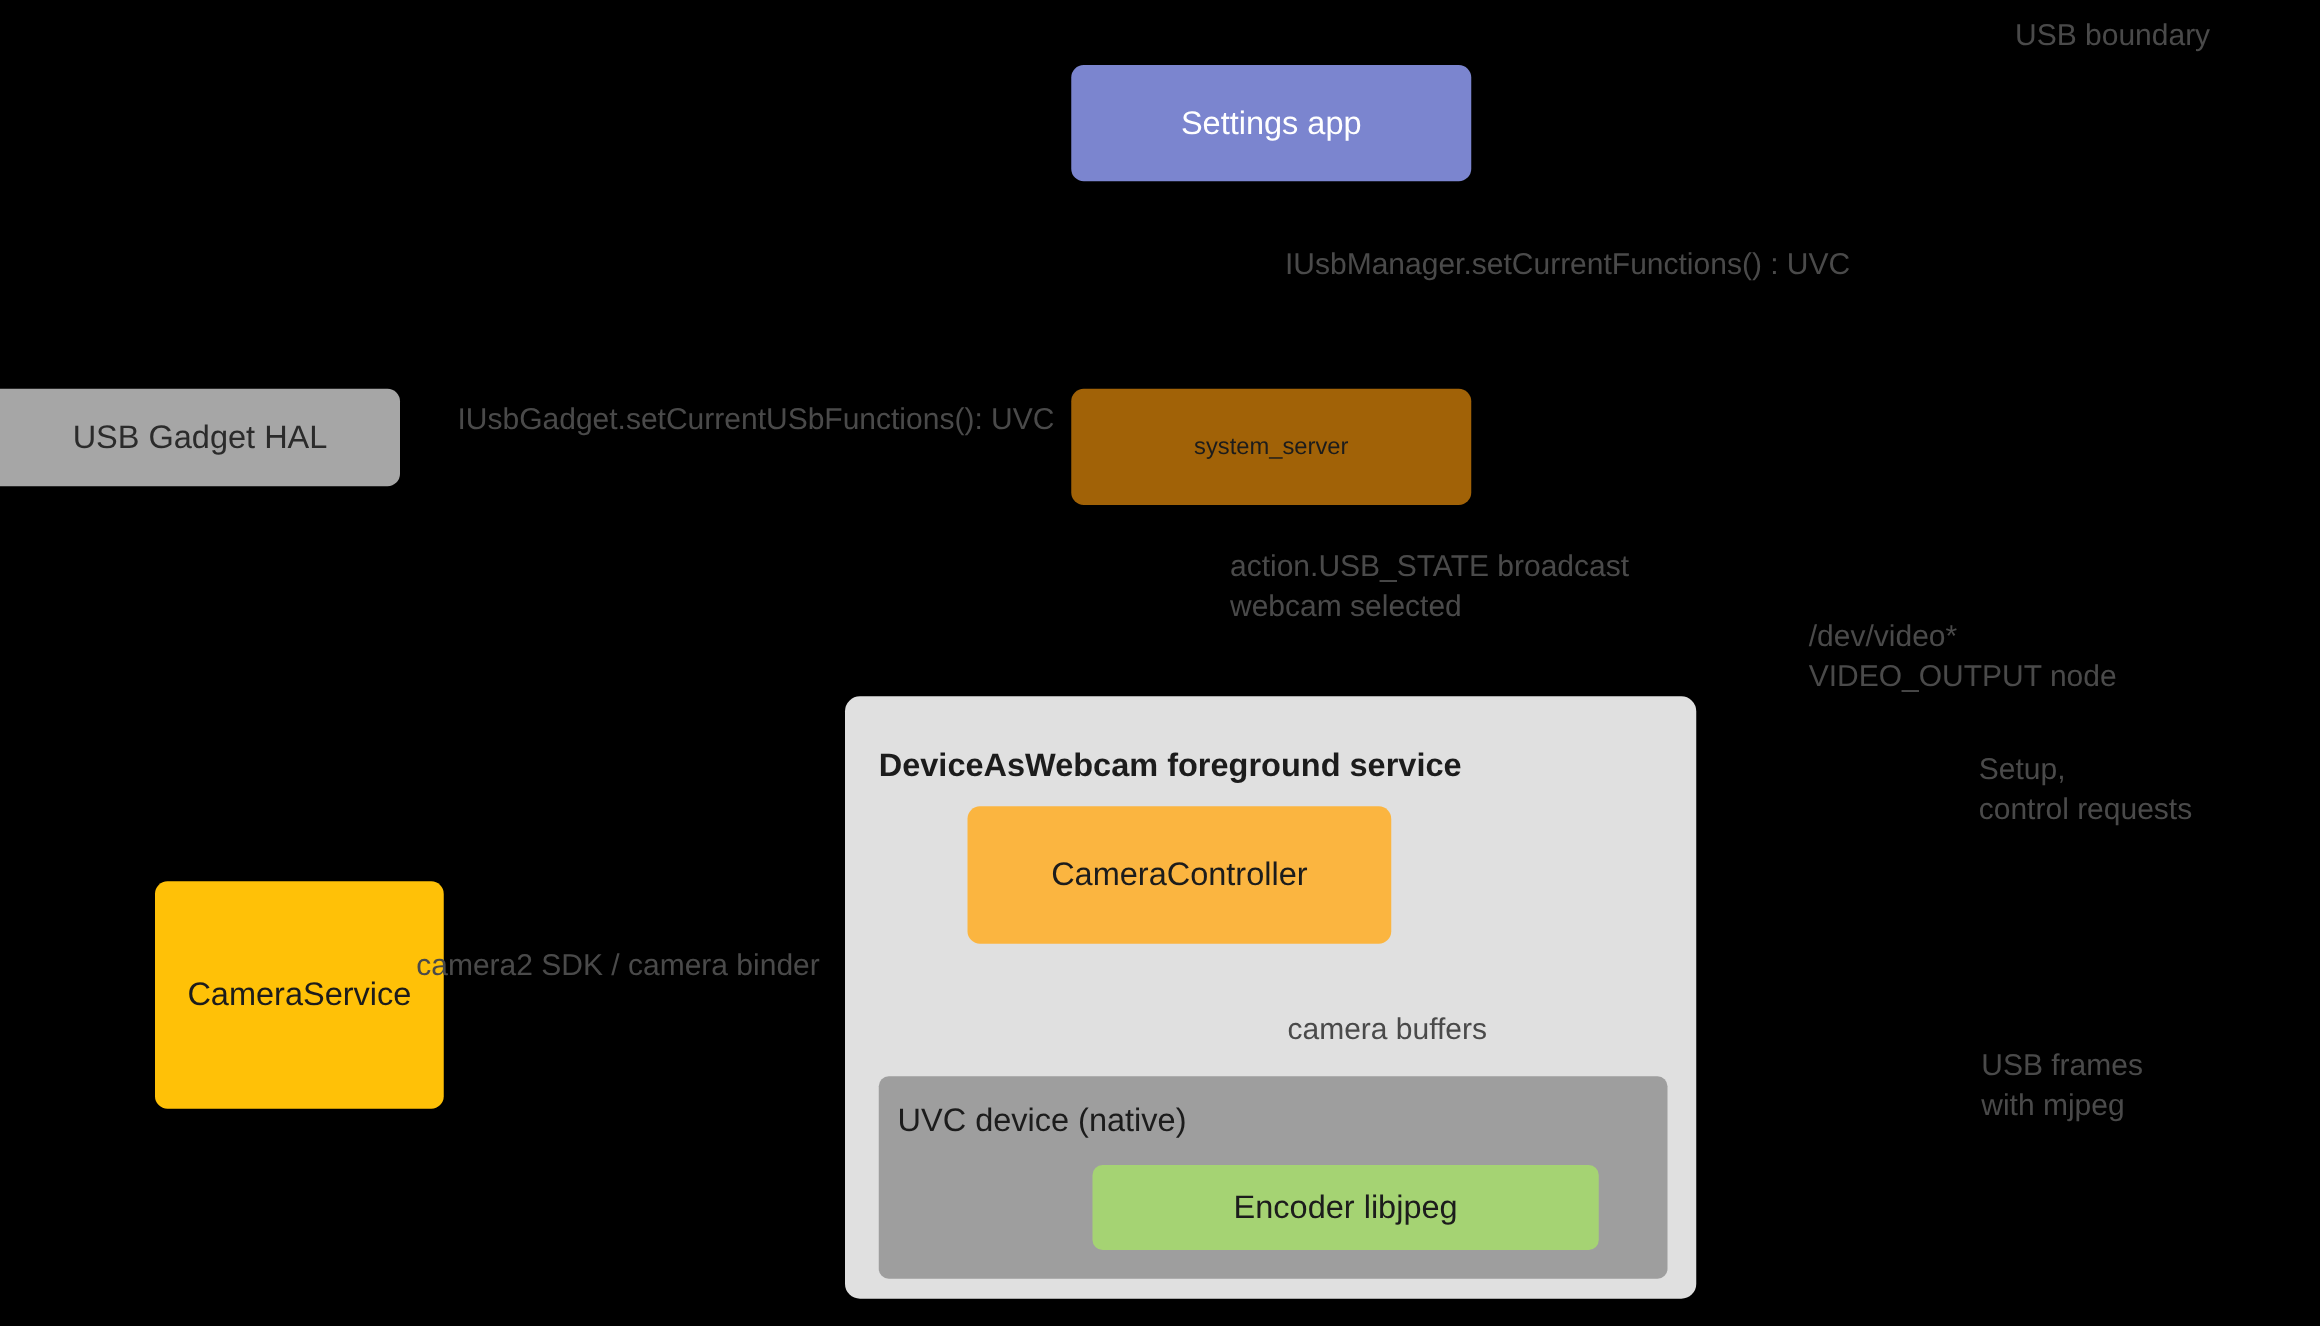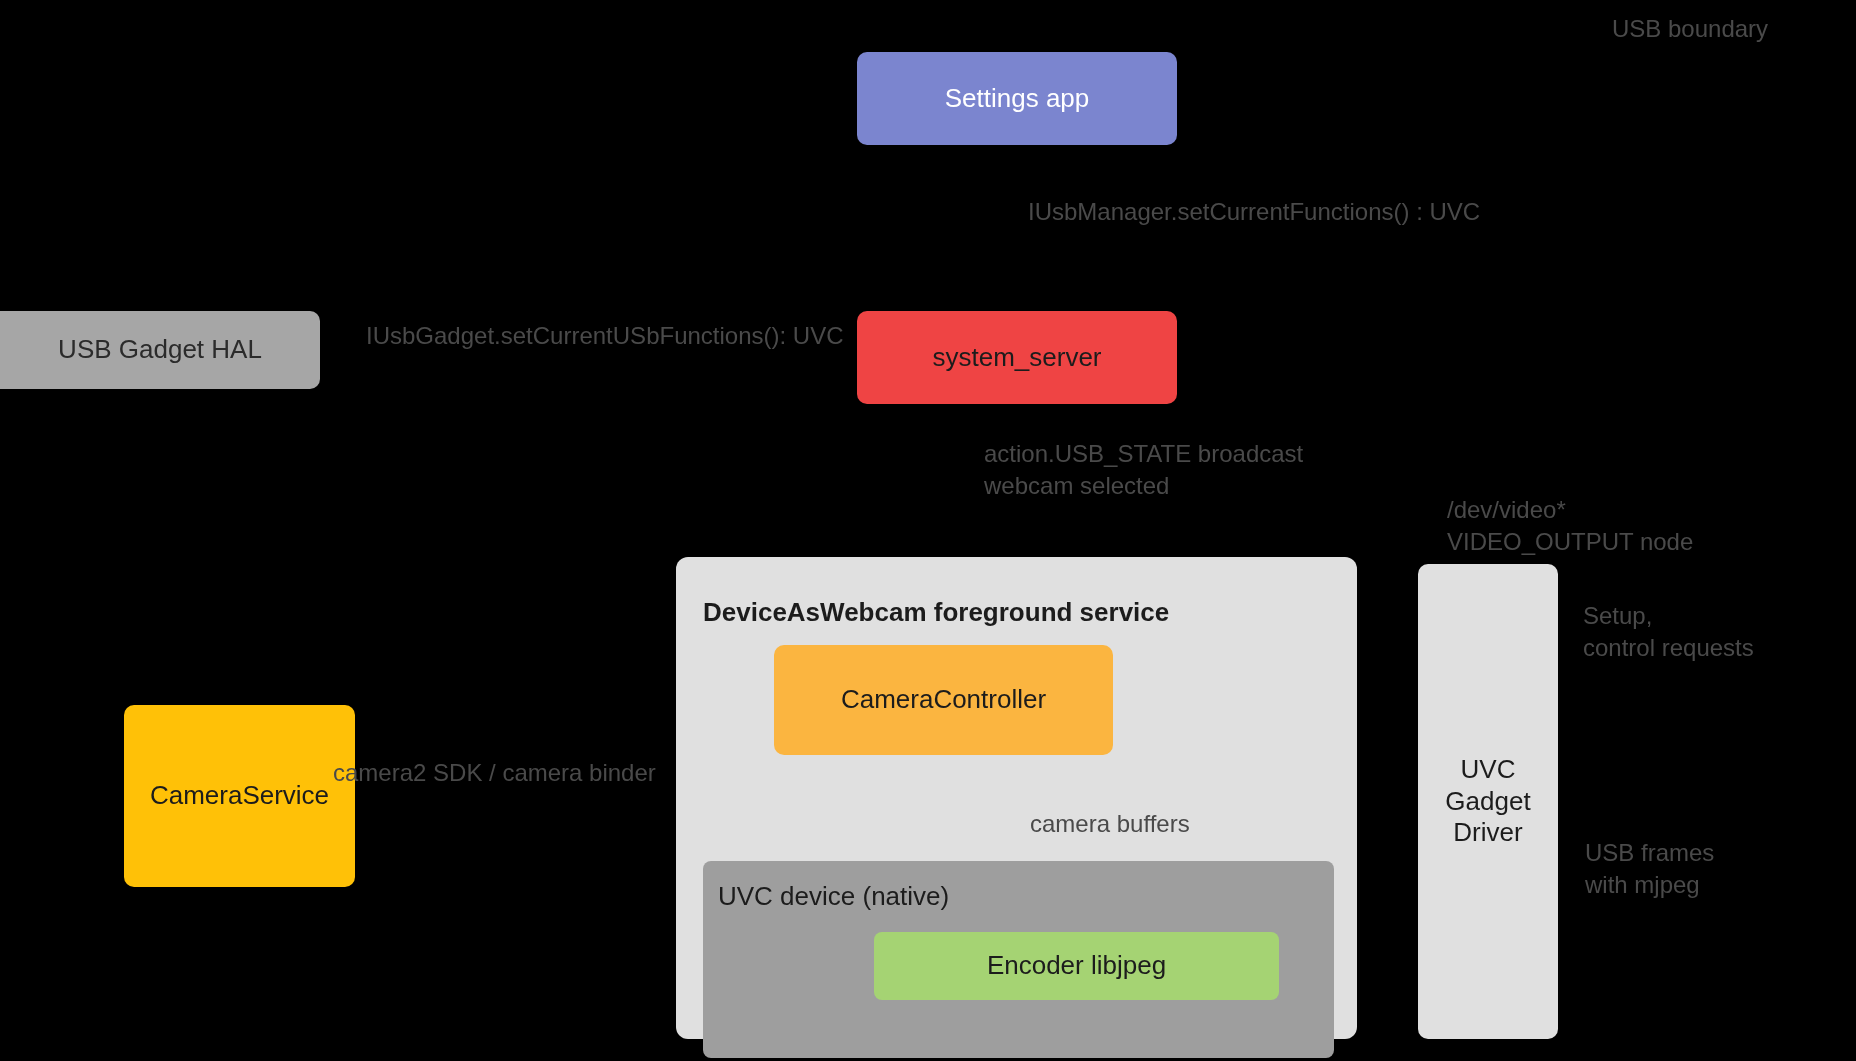--- a/index.html
+++ b/index.html
@@ -40,41 +40,41 @@
     left: 857px; top: 52px; width: 320px; height: 93px;
     background: #7b85cf; color: #ffffff; font-size: 26px;
   }
   #usb-gadget-hal {
     left: 0px; top: 311px; width: 320px; height: 78px;
     background: #a6a6a6; color: #2b2b2b; font-size: 26px;
     border-radius: 0 10px 10px 0;
   }
   #system-server {
     left: 857px; top: 311px; width: 320px; height: 93px;
-    background: #ef4444; color: #1c1c1c; font-size: 26px;
+    background: #a16207; color: #1c1c1c; font-size: 19px;
   }
   #camera-service {
     left: 76px; top: 705px; width: 231px; height: 182px;
     background: #ffc107; color: #1c1c1c; font-size: 26px; margin-left: 48px;
   }
   #das-service {
     left: 676px; top: 557px; width: 681px; height: 482px;
     background: #e0e0e0; border-radius: 12px;
     display: block;
   }
   #das-title {
     position: absolute; left: 27px; top: 40px;
     color: #1c1c1c; font-size: 26px; font-weight: bold;
   }
   #camera-controller {
     left: 774px; top: 645px; width: 339px; height: 110px;
     background: #fbb540; color: #1c1c1c; font-size: 26px;
   }
   #uvc-device {
-    left: 703px; top: 861px; width: 631px; height: 197px;
+    left: 703px; top: 861px; width: 631px; height: 162px;
     background: #9e9e9e; border-radius: 8px; display: block;
   }
   #uvc-device-title {
     position: absolute; left: 15px; top: 20px;
     color: #1c1c1c; font-size: 26px;
   }
   #encoder {
     left: 874px; top: 932px; width: 405px; height: 68px;
     background: #a5d373; color: #1c1c1c; font-size: 26px;
     border-radius: 8px;
@@ -176,19 +176,14 @@
   <div class="label" id="lbl-camera-buffers">camera buffers</div>
 
   <div class="box" id="uvc-device">
     <div id="uvc-device-title">UVC device (native)</div>
   </div>
 
   <div class="box" id="encoder">
     <span>Encoder libjpeg</span>
   </div>
 
-  <div class="box" id="uvc-gadget-driver">
-    <span>UVC
-Gadget
-Driver</span>
-  </div>
 
 </div>
 
 </body></html>

